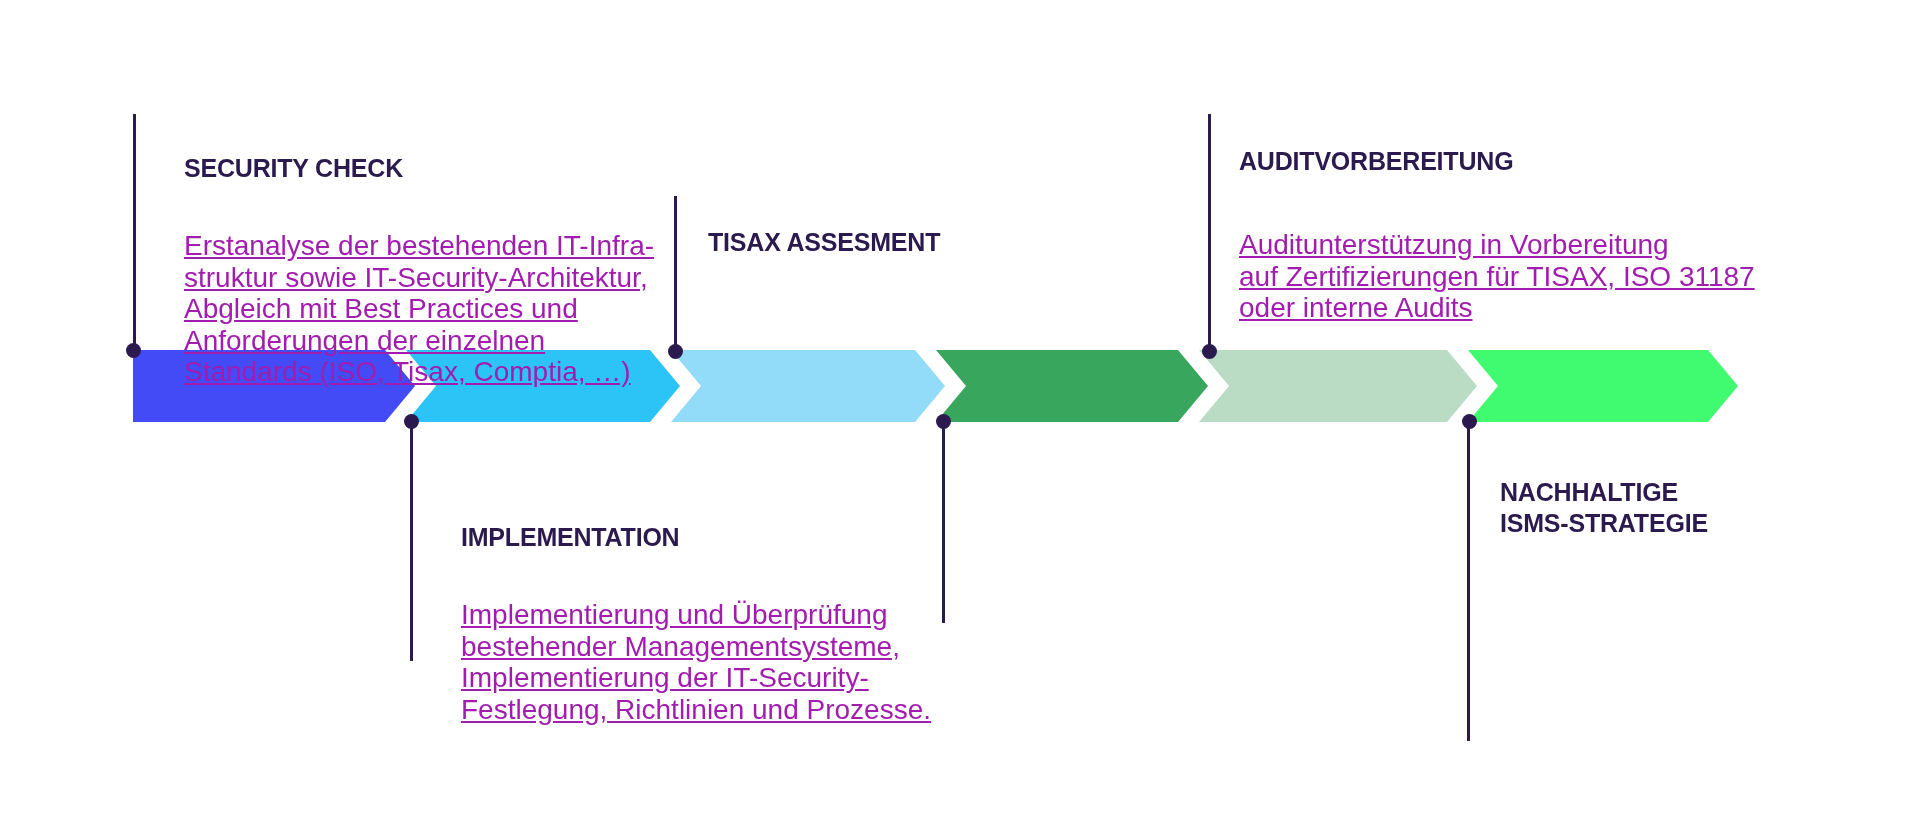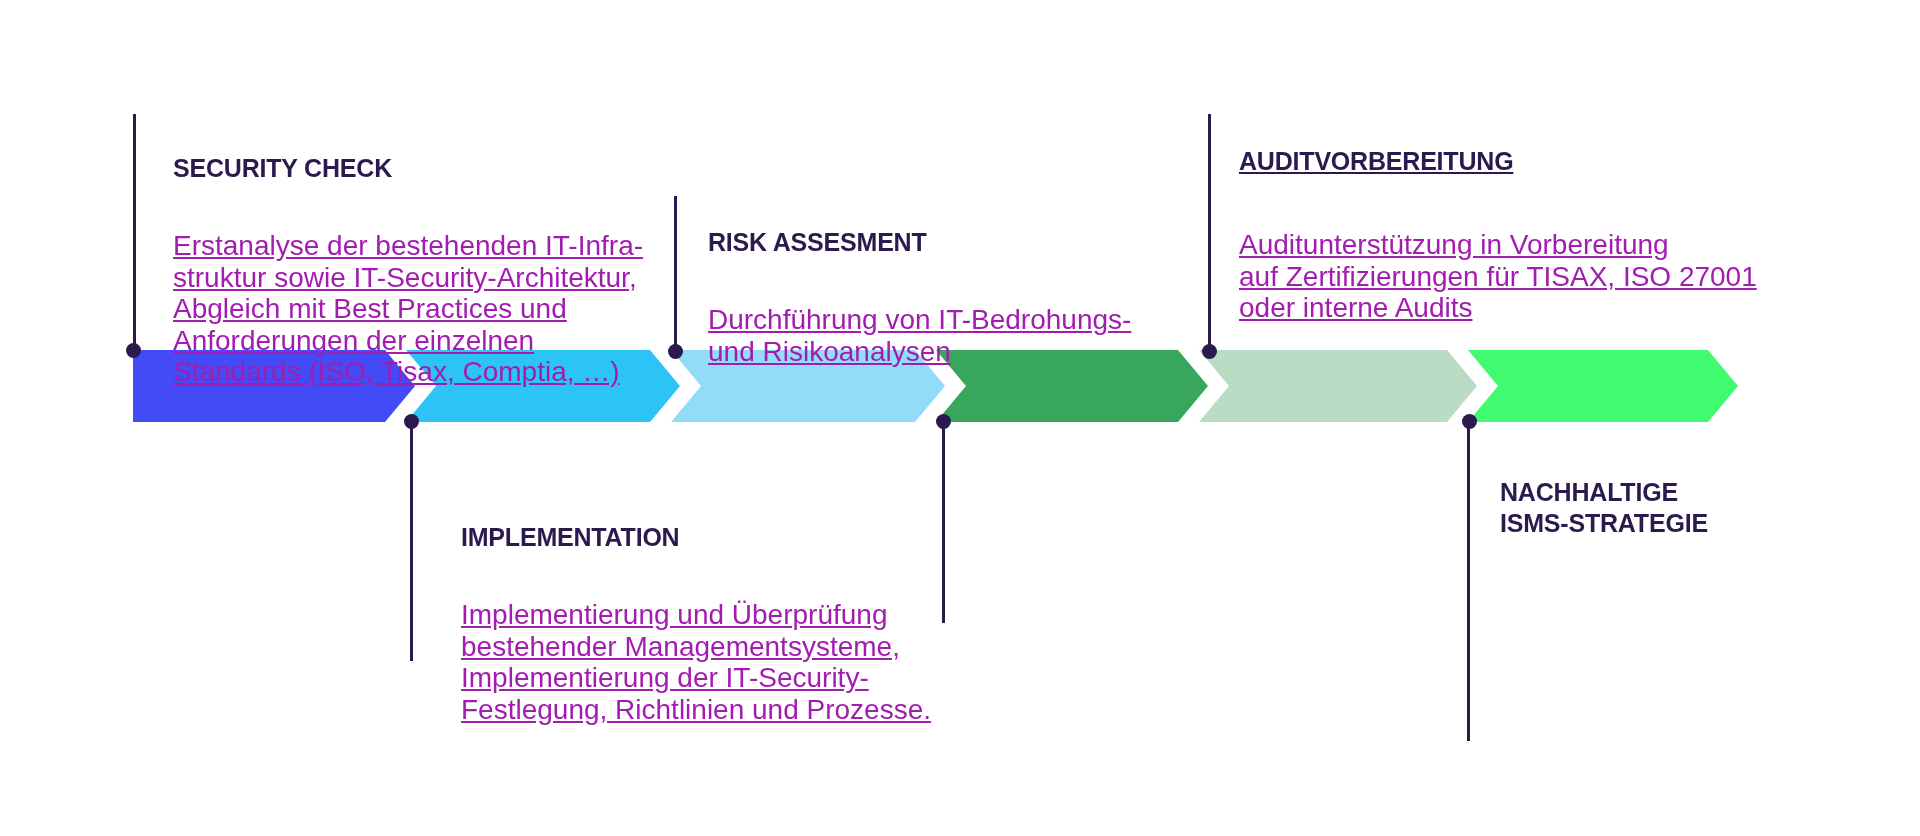--- a/index.html
+++ b/index.html
@@ -56,21 +56,21 @@
   }
   .label .body {
     margin: 0;
     font-size: 28px;
     line-height: 31.5px;
     font-weight: 400;
     color: #a21caf;
     white-space: pre;
     text-decoration: underline;
   }
-  .label.gap-lg .title { margin-bottom: 16px; text-decoration: underline; }
+  .label.gap-lg .title { margin-bottom: 16px; }
 </style>
 </head>
 <body>
 
 <div class="canvas">
 
   <div class="arrow flat-start" style="left: 133px; width: 282px; background-color: rgb(66, 75, 245);"></div>
   <div class="arrow notched" style="left: 406px; width: 274px; background-color: rgb(44, 196, 247);"></div>
   <div class="arrow notched" style="left: 671px; width: 274px; background-color: rgb(146, 220, 250);"></div>
   <div class="arrow notched" style="left: 936px; width: 272px; background-color: rgb(56, 166, 92);"></div>
@@ -84,39 +84,37 @@
   <div class="connector-line" style="left:1208px; top:114px; height:237px;"></div>
   <div class="connector-line" style="left:1467px; top:421px; height:320px;"></div>
 
   <div class="connector-dot" style="left:126px;  top:343px;"></div>
   <div class="connector-dot" style="left:404px;  top:414px;"></div>
   <div class="connector-dot" style="left:668px;  top:344px;"></div>
   <div class="connector-dot" style="left:936px;  top:414px;"></div>
   <div class="connector-dot" style="left:1202px; top:344px;"></div>
   <div class="connector-dot" style="left:1462px; top:414px;"></div>
 
-  <div class="label" style="left:173px; top:117px;">
+  <div class="label" style="left:184px; top:117px;">
     <h3 class="title">SECURITY CHECK</h3>
     <p class="body">Erstanalyse der bestehenden IT-Infra-
 struktur sowie IT-Security-Architektur,
 Abgleich mit Best Practices und
 Anforderungen der einzelnen
 Standards (ISO, Tisax, Comptia, …)</p>
   </div>
 
   <div class="label" style="left:708px; top:191px;">
-    <h3 class="title">RISK ASSESMENT</h3>
-    <p class="body">Durchführung von IT-Bedrohungs-
-und Risikoanalysen</p>
+    <h3 class="title">TISAX ASSESMENT</h3>
   </div>
 
   <div class="label gap-lg" style="left:1239px; top:110px;">
     <h3 class="title">AUDITVORBEREITUNG</h3>
     <p class="body">Auditunterstützung in Vorbereitung
-auf Zertifizierungen für TISAX, ISO 27001
+auf Zertifizierungen für TISAX, ISO 31187
 oder interne Audits</p>
   </div>
 
   <div class="label" style="left:461px; top:486px;">
     <h3 class="title">IMPLEMENTATION</h3>
     <p class="body">Implementierung und Überprüfung
 bestehender Managementsysteme,
 Implementierung der IT-Security-
 Festlegung, Richtlinien und Prozesse.</p>
   </div>

